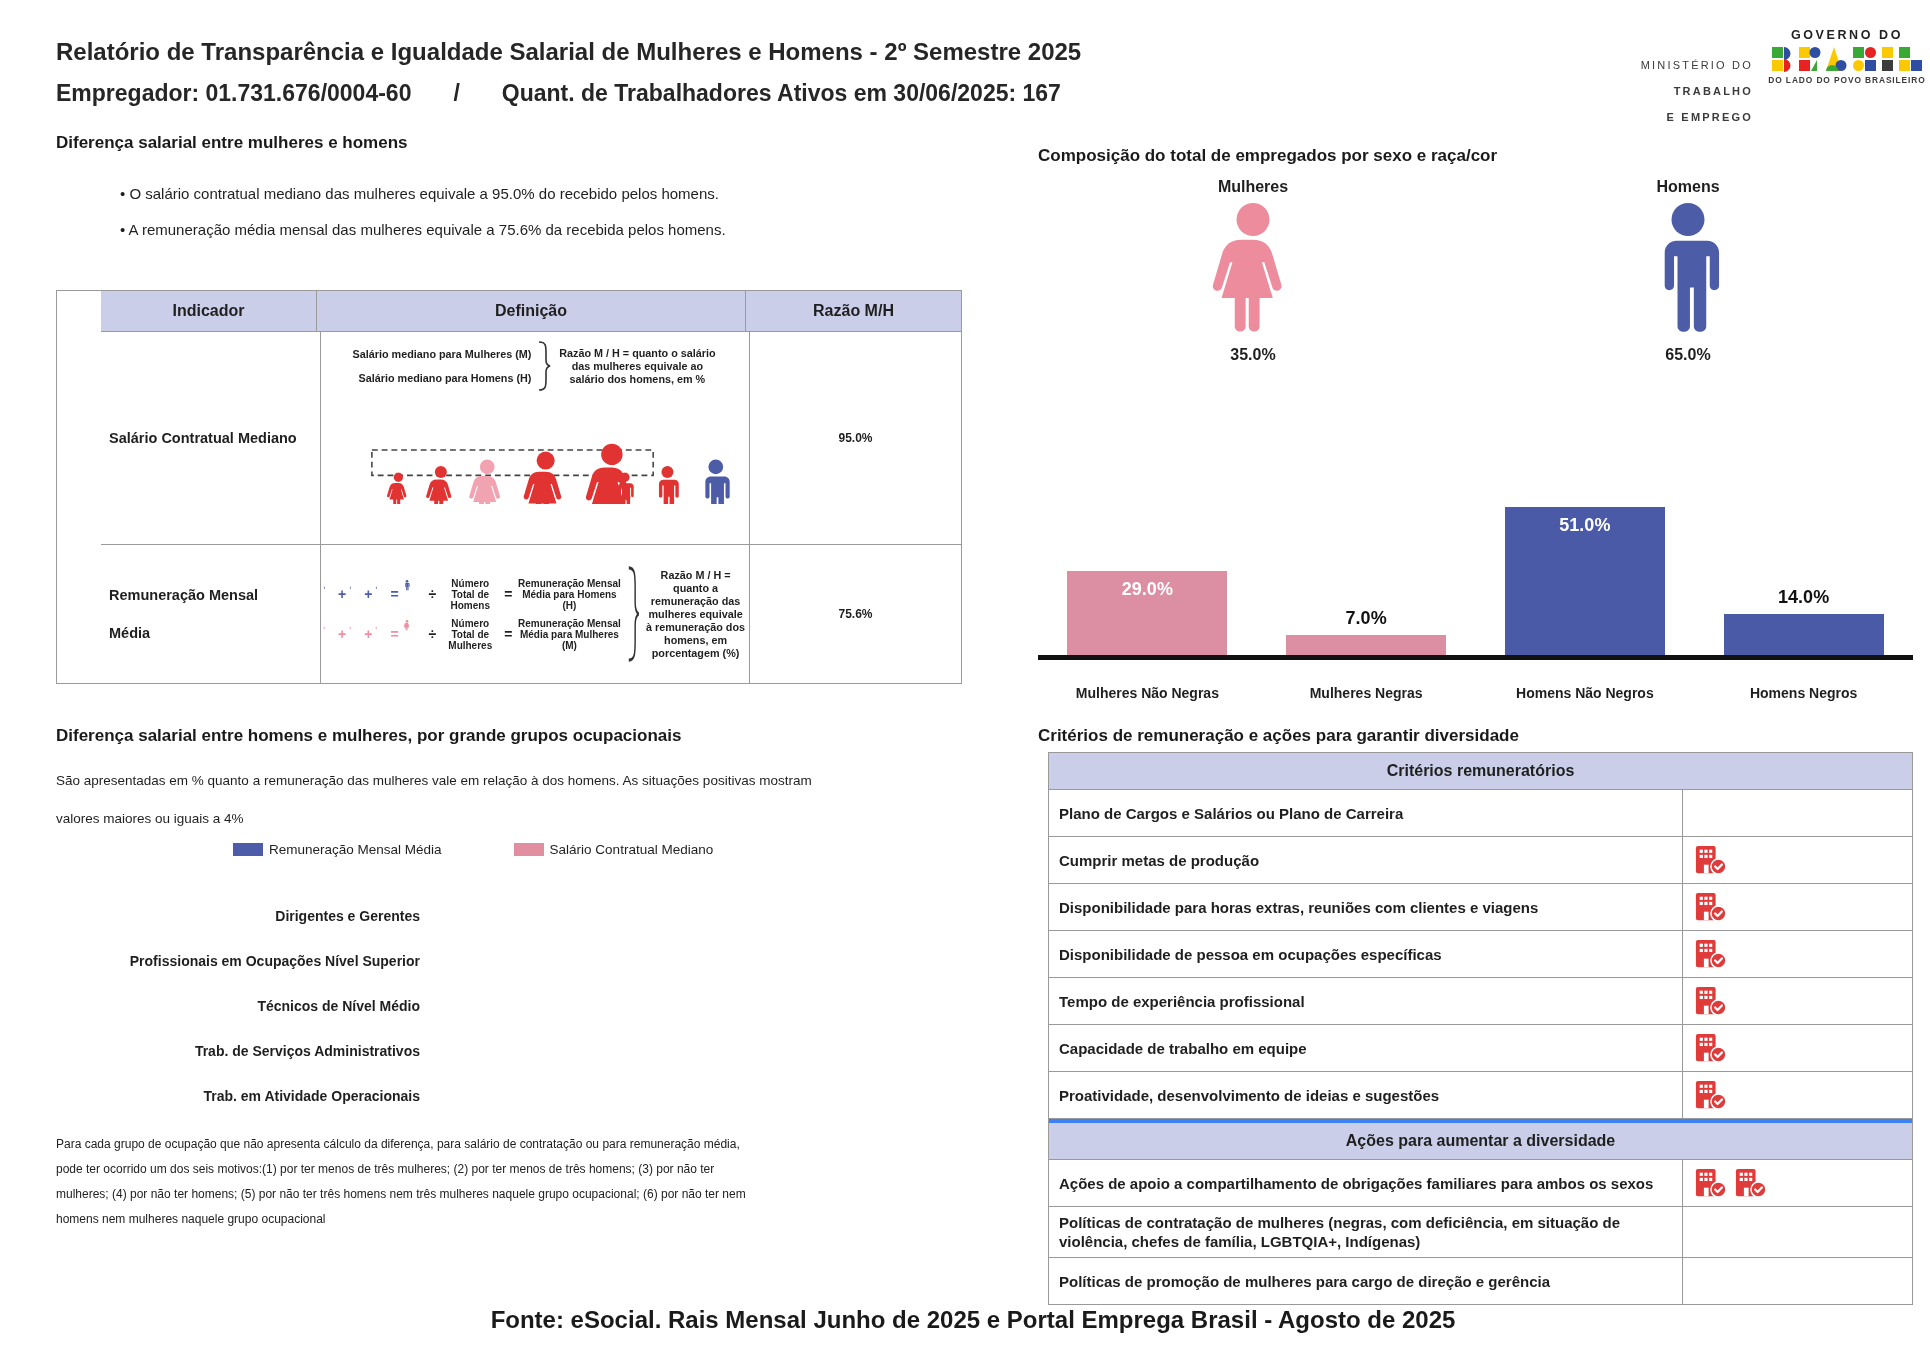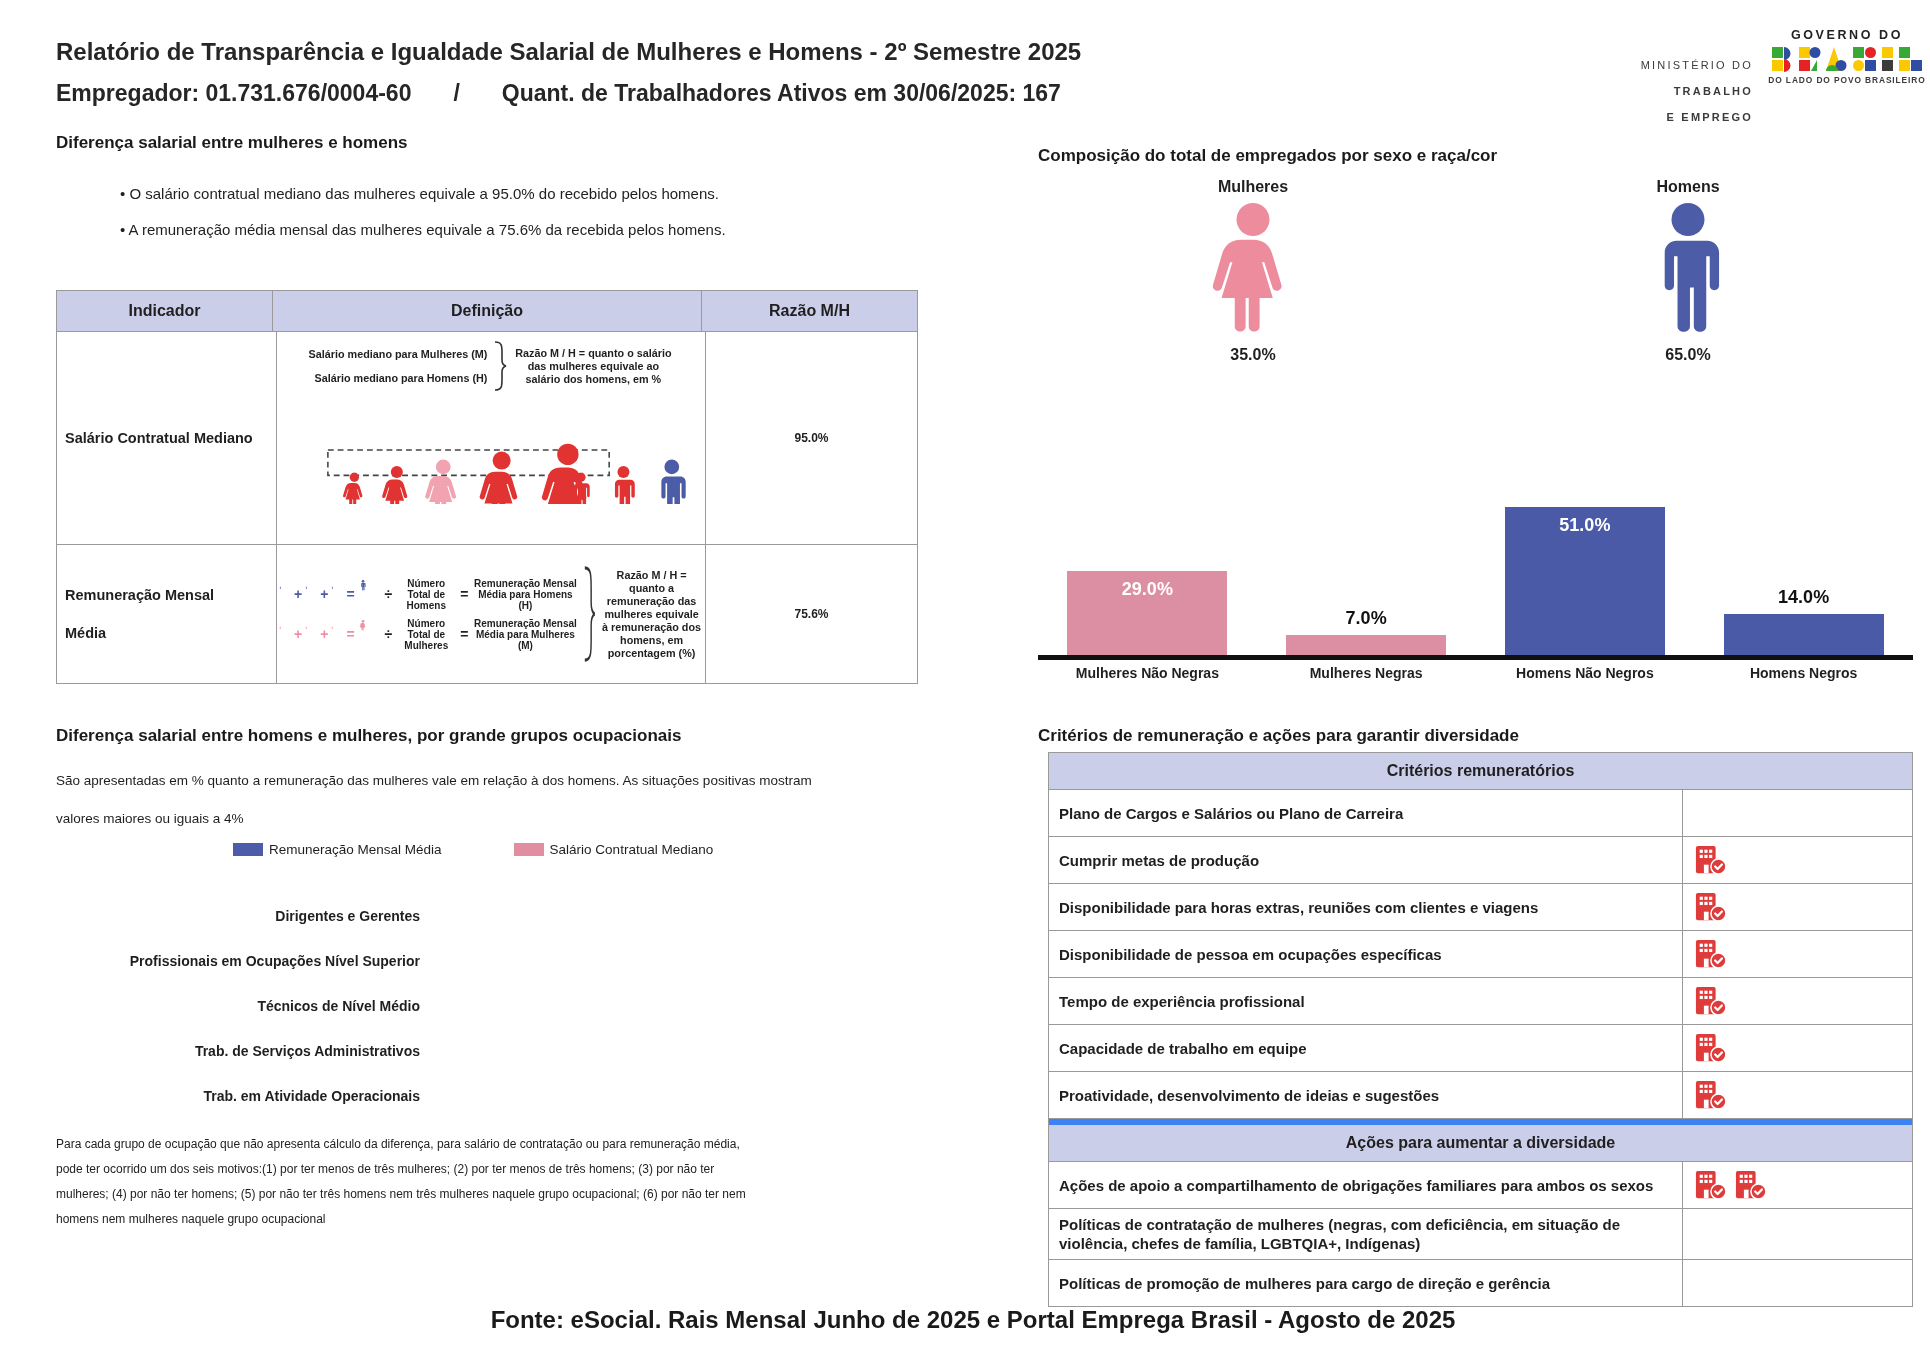--- a/index.html
+++ b/index.html
@@ -17,21 +17,21 @@
   .gov-top{font-size:12.5px;font-weight:bold;letter-spacing:2.6px;color:#222;}
   .gov svg{display:block;margin:4px auto 3px auto;}
   .gov-tag{font-size:8.4px;font-weight:bold;letter-spacing:.9px;color:#3b3b3b;white-space:nowrap;}
 
   
   .sec-title{position:absolute;font-size:17px;font-weight:bold;color:#1a1a1a;}
   .bullets{position:absolute;left:112px;top:176px;font-size:15px;color:#1f1f1f;line-height:36px;}
   .bullets div::before{content:"• ";}
 
   .ind-table{position:absolute;left:48px;top:290px;width:860px;border:1px solid #9a9a9a;
-             border-collapse:collapse;font-size:14.5px;}
+             border-collapse:collapse;font-size:14.5px;padding-left:44px;}
   .ind-head{display:flex;background:#cbcee8;border-bottom:1px solid #9a9a9a;height:40px;
             font-weight:bold;font-size:16px;align-items:center;text-align:center;}
   .ind-row{display:flex;border-bottom:1px solid #9a9a9a;}
   .ind-row:last-child{border-bottom:none;}
   .c1{width:215px;border-right:1px solid #9a9a9a;}
   .c2{width:428px;border-right:1px solid #9a9a9a;}
   .c3{width:215px;}
   .ind-head .c1,.ind-head .c2,.ind-head .c3{display:flex;align-items:center;justify-content:center;height:100%;}
   .cell-ind{display:flex;align-items:center;padding-left:8px;font-weight:bold;font-size:14.5px;}
   .cell-ratio{display:flex;align-items:center;justify-content:center;font-weight:bold;font-size:12px;}
@@ -54,21 +54,21 @@
   .person-pct{font-size:16px;font-weight:bold;margin-top:8px;}
   .comp-chart{position:absolute;left:1030px;top:505px;width:875px;}
   .bars-row{display:flex;height:150px;align-items:flex-end;}
   .bar-col{width:25%;position:relative;}
   .bar{width:160px;margin:0 auto;position:relative;}
   .bar-value{position:absolute;left:0;width:100%;text-align:center;font-size:18px;font-weight:bold;}
   .bar-value.inside{top:8px;color:#fff;}
   .bar-value.above{bottom:calc(100% + 6px);color:#111;}
   .axis{height:5px;background:#111;}
   .bar-cats{display:flex;}
-  .bar-cat{width:25%;text-align:center;font-size:14px;font-weight:bold;padding-top:5px;}
+  .bar-cat{width:25%;text-align:center;font-size:14px;font-weight:bold;padding-top:25px;}
 
   
   .occ-desc{position:absolute;left:48px;top:762px;width:760px;font-size:13.5px;line-height:38px;color:#1f1f1f;}
   .occ-legend{position:absolute;left:225px;top:842px;display:flex;gap:72px;font-size:13.5px;align-items:center;}
   .legend-item{display:flex;align-items:center;gap:6px;}
   .swatch{width:30px;height:13px;display:inline-block;}
   .sw-blue{background:#4d5ca8;}
   .sw-pink{background:#e08ea0;}
   .occ-cats{position:absolute;left:48px;top:908px;width:364px;text-align:right;}
   .occ-cat{font-size:14px;font-weight:bold;height:45px;}
@@ -396,21 +396,21 @@
     </div>
     <div class="crit-row">
       <div class="crit-text">Proatividade, desenvolvimento de ideias e sugestões</div>
       <div class="crit-icons">
           <svg class="bcheck" viewBox="0 0 36 32">
             <use href="#sym-bcheck"></use>
           </svg>
         </div>
     </div>
 
-    <div class="crit-head" style="border-top:6px solid #3b82f6;">Ações para aumentar a diversidade</div>
+    <div class="crit-head" style="border-top:4px solid #3b82f6;">Ações para aumentar a diversidade</div>
 
     <div class="crit-row">
       <div class="crit-text">Ações de apoio a compartilhamento de obrigações familiares para ambos os sexos</div>
       <div class="crit-icons">
           <svg class="bcheck" viewBox="0 0 36 32">
             <use href="#sym-bcheck"></use>
           </svg>
           <svg class="bcheck" viewBox="0 0 36 32">
             <use href="#sym-bcheck"></use>
           </svg>

